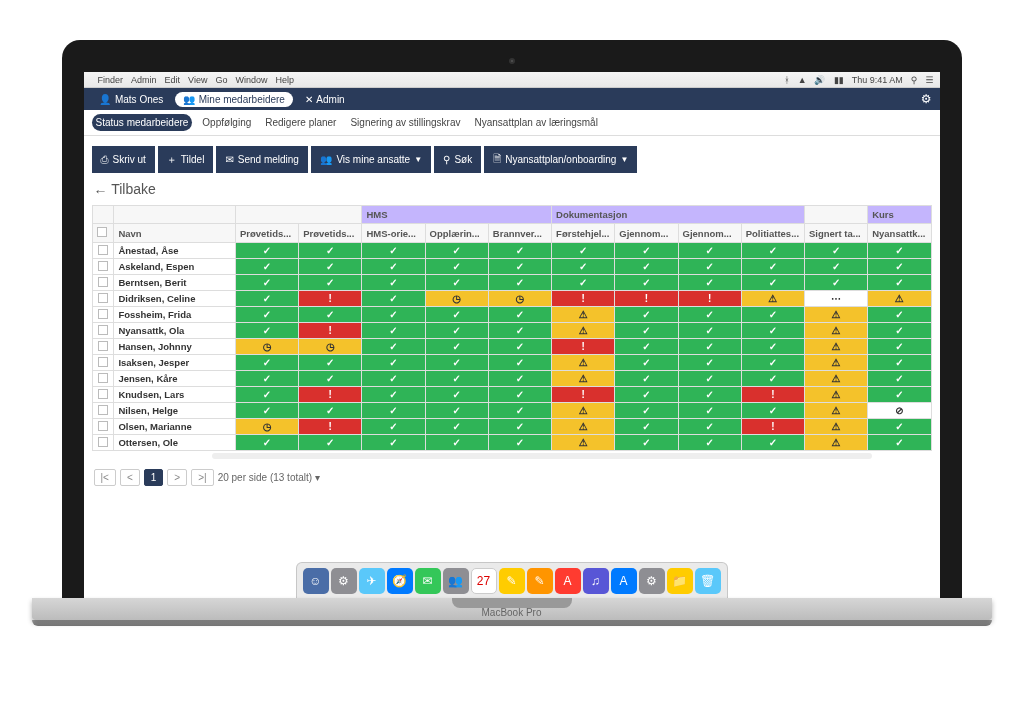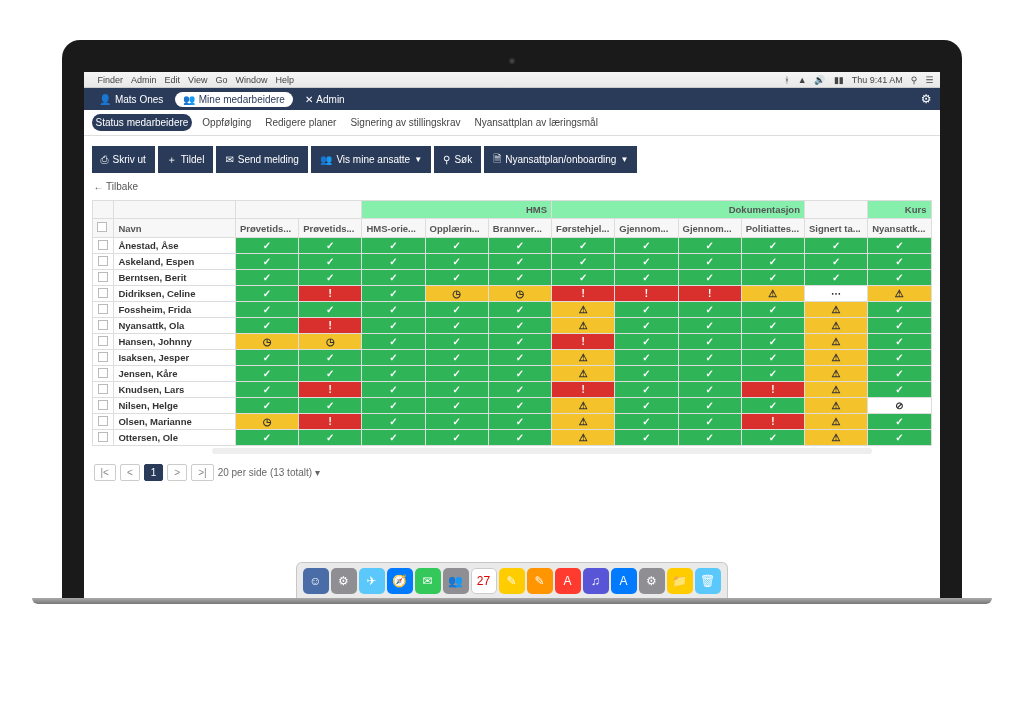--- a/index.html
+++ b/index.html
@@ -57,27 +57,27 @@
   .subpill{padding:3px 4px;border-radius:10px;color:#444;white-space:nowrap;}
   .subpill.active{background:#2a3b5a;color:#fff;}
   
   .toolbar{display:flex;gap:3px;padding:10px 8px 6px;flex-wrap:wrap;}
   .btn{
     background:#2a3b5a;color:#fff;border:none;
     padding:5px 9px;font-size:10px;display:flex;align-items:center;gap:4px;
     cursor:pointer;white-space:nowrap;
   }
   .btn .caret{font-size:8px;}
-  .backlink{padding:2px 10px 8px;font-size:10px;color:#555;}
+  .backlink{padding:2px 10px 8px;font-size:14px;color:#555;}
   
   .tablewrap{padding:0 8px;}
   table{border-collapse:collapse;width:100%;table-layout:fixed;}
   th,td{border:1px solid #ddd;font-size:9.5px;overflow:hidden;text-overflow:ellipsis;white-space:nowrap;}
   th{background:#f7f7f7;padding:3px 4px;text-align:left;font-weight:600;color:#555;}
-  th.group{text-align:right;background:#86efac;}
+  th.group{text-align:left;background:#c4b5fd;}
   td{padding:0;height:15px;text-align:center;}
   td.name{text-align:left;padding:2px 4px;background:#fff;font-weight:bold;}
   td.cb{width:18px;background:#fff;}
   th.cb{width:18px;}
   .chk{width:10px;height:10px;border:1px solid #bbb;display:inline-block;background:#fff;}
   col.navn{width:100px;}
   col.c{width:52px;}
   .cell-green{background:#2fb457;color:#fff;}
   .cell-red{background:#d9302d;color:#fff;}
   .cell-yellow{background:#f4c22b;color:#333;}
@@ -463,14 +463,18 @@
           <div class="dockicon" style="background: rgb(255, 59, 48);">A</div>
           <div class="dockicon" style="background: rgb(88, 86, 214);">♫</div>
           <div class="dockicon" style="background: rgb(0, 122, 255);">A</div>
           <div class="dockicon" style="background: rgb(142, 142, 147);">⚙</div>
           <div class="dockicon" style="background: rgb(255, 204, 0);">📁</div>
           <div class="dockicon" style="background: rgb(90, 200, 250);">🗑</div>
         </div>
 
     </div>
   </div>
+  <div class="keyboard-top">
+    <div class="notch"></div>
+    <div class="mbp">MacBook Pro</div>
+  </div>
   <div class="base-edge"></div>
 </div>
 
 </body></html>

